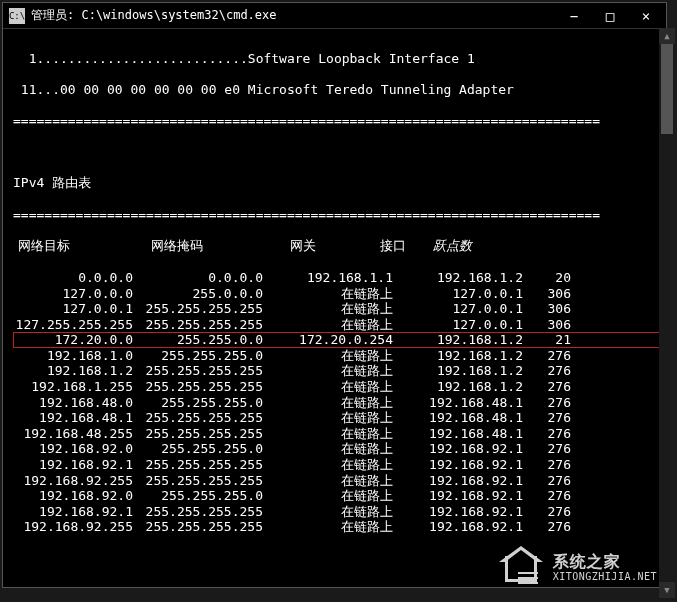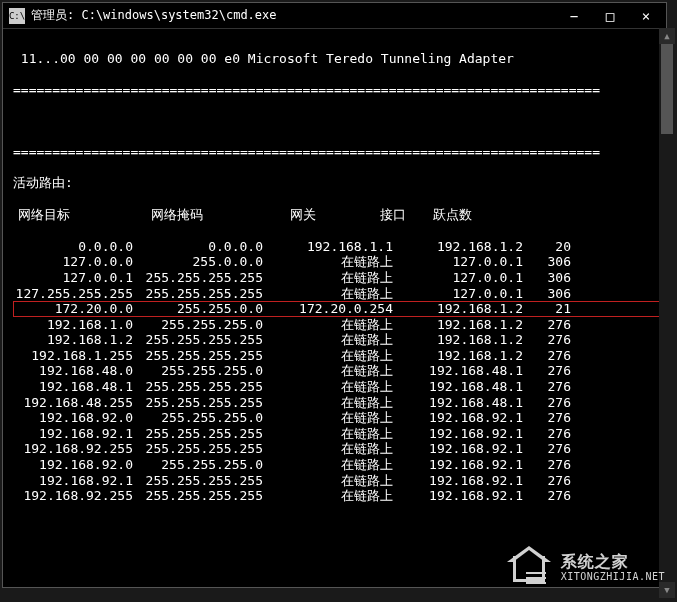--- a/index.html
+++ b/index.html
@@ -111,24 +111,24 @@
     .col-gw { width: 130px; }
     .col-if { width: 130px; }
     .col-metric { width: 48px; }
     .hdr {
       display: inline-block;
     }
     .hdr-dest { width: 62px; text-align: center; margin-right: 58px; font-family: Liberation Mono, monospace;}
     .hdr-mask { width: 70px; text-align: right; margin-right: 80px;}
     .hdr-gw { width: 40px; text-align: center; margin-right: 50px;}
     .hdr-if { width: 40px; text-align: center; margin-right: 20px;}
-    .hdr-metric { width: 50px; text-align: left; }
+    .hdr-metric { width: 50px; text-align: left; font-style: italic; }
     .watermark {
       position: absolute;
-      right: 12px;
+      right: 20px;
       bottom: 14px;
       display: flex;
       align-items: center;
       gap: 8px;
       opacity: 0.82;
       pointer-events: none;
     }
     .wm-icon {
       width: 44px; height: 40px;
       position: relative;
@@ -174,25 +174,26 @@
     <div class="titlebar-icon">C:\</div>
     <div class="titlebar-text">管理员: C:\windows\system32\cmd.exe</div>
     <div class="titlebar-buttons">
       <span class="titlebar-btn">−</span>
       <span class="titlebar-btn">□</span>
       <span class="titlebar-btn">×</span>
     </div>
   </div>
 
   <div class="console">
+<span class="row">  1...........................Software Loopback Interface 1</span>
 <span class="row"> 11...00 00 00 00 00 00 00 e0 Microsoft Teredo Tunneling Adapter</span>
 <span class="row">===========================================================================</span>
 <span class="row"> </span>
+<span class="row">IPv4 路由表</span>
 <span class="row">===========================================================================</span>
-<span class="row">活动路由:</span>
 <span class="row"><span class="hdr hdr-dest">网络目标</span><span class="hdr hdr-mask">网络掩码</span><span class="hdr hdr-gw">网关</span><span class="hdr hdr-if">接口</span><span class="hdr hdr-metric">跃点数</span></span>
 <div id="routes-body"><span class="row"><span class="col-dest">0.0.0.0</span><span class="col-mask">0.0.0.0</span><span class="col-gw">192.168.1.1</span><span class="col-if">192.168.1.2</span><span class="col-metric">20</span></span><span class="row"><span class="col-dest">127.0.0.0</span><span class="col-mask">255.0.0.0</span><span class="col-gw">在链路上</span><span class="col-if">127.0.0.1</span><span class="col-metric">306</span></span><span class="row"><span class="col-dest">127.0.0.1</span><span class="col-mask">255.255.255.255</span><span class="col-gw">在链路上</span><span class="col-if">127.0.0.1</span><span class="col-metric">306</span></span><span class="row"><span class="col-dest">127.255.255.255</span><span class="col-mask">255.255.255.255</span><span class="col-gw">在链路上</span><span class="col-if">127.0.0.1</span><span class="col-metric">306</span></span><span class="row highlighted"><span class="col-dest">172.20.0.0</span><span class="col-mask">255.255.0.0</span><span class="col-gw">172.20.0.254</span><span class="col-if">192.168.1.2</span><span class="col-metric">21</span></span><span class="row"><span class="col-dest">192.168.1.0</span><span class="col-mask">255.255.255.0</span><span class="col-gw">在链路上</span><span class="col-if">192.168.1.2</span><span class="col-metric">276</span></span><span class="row"><span class="col-dest">192.168.1.2</span><span class="col-mask">255.255.255.255</span><span class="col-gw">在链路上</span><span class="col-if">192.168.1.2</span><span class="col-metric">276</span></span><span class="row"><span class="col-dest">192.168.1.255</span><span class="col-mask">255.255.255.255</span><span class="col-gw">在链路上</span><span class="col-if">192.168.1.2</span><span class="col-metric">276</span></span><span class="row"><span class="col-dest">192.168.48.0</span><span class="col-mask">255.255.255.0</span><span class="col-gw">在链路上</span><span class="col-if">192.168.48.1</span><span class="col-metric">276</span></span><span class="row"><span class="col-dest">192.168.48.1</span><span class="col-mask">255.255.255.255</span><span class="col-gw">在链路上</span><span class="col-if">192.168.48.1</span><span class="col-metric">276</span></span><span class="row"><span class="col-dest">192.168.48.255</span><span class="col-mask">255.255.255.255</span><span class="col-gw">在链路上</span><span class="col-if">192.168.48.1</span><span class="col-metric">276</span></span><span class="row"><span class="col-dest">192.168.92.0</span><span class="col-mask">255.255.255.0</span><span class="col-gw">在链路上</span><span class="col-if">192.168.92.1</span><span class="col-metric">276</span></span><span class="row"><span class="col-dest">192.168.92.1</span><span class="col-mask">255.255.255.255</span><span class="col-gw">在链路上</span><span class="col-if">192.168.92.1</span><span class="col-metric">276</span></span><span class="row"><span class="col-dest">192.168.92.255</span><span class="col-mask">255.255.255.255</span><span class="col-gw">在链路上</span><span class="col-if">192.168.92.1</span><span class="col-metric">276</span></span><span class="row"><span class="col-dest">192.168.92.0</span><span class="col-mask">255.255.255.0</span><span class="col-gw">在链路上</span><span class="col-if">192.168.92.1</span><span class="col-metric">276</span></span><span class="row"><span class="col-dest">192.168.92.1</span><span class="col-mask">255.255.255.255</span><span class="col-gw">在链路上</span><span class="col-if">192.168.92.1</span><span class="col-metric">276</span></span><span class="row"><span class="col-dest">192.168.92.255</span><span class="col-mask">255.255.255.255</span><span class="col-gw">在链路上</span><span class="col-if">192.168.92.1</span><span class="col-metric">276</span></span></div>
   </div>
 
   <div class="scrollbar">
     <div class="scrollbar-arrow up">▲</div>
     <div class="scrollbar-track">
       <div class="scrollbar-thumb"></div>
     </div>
     <div class="scrollbar-arrow down">▼</div>

